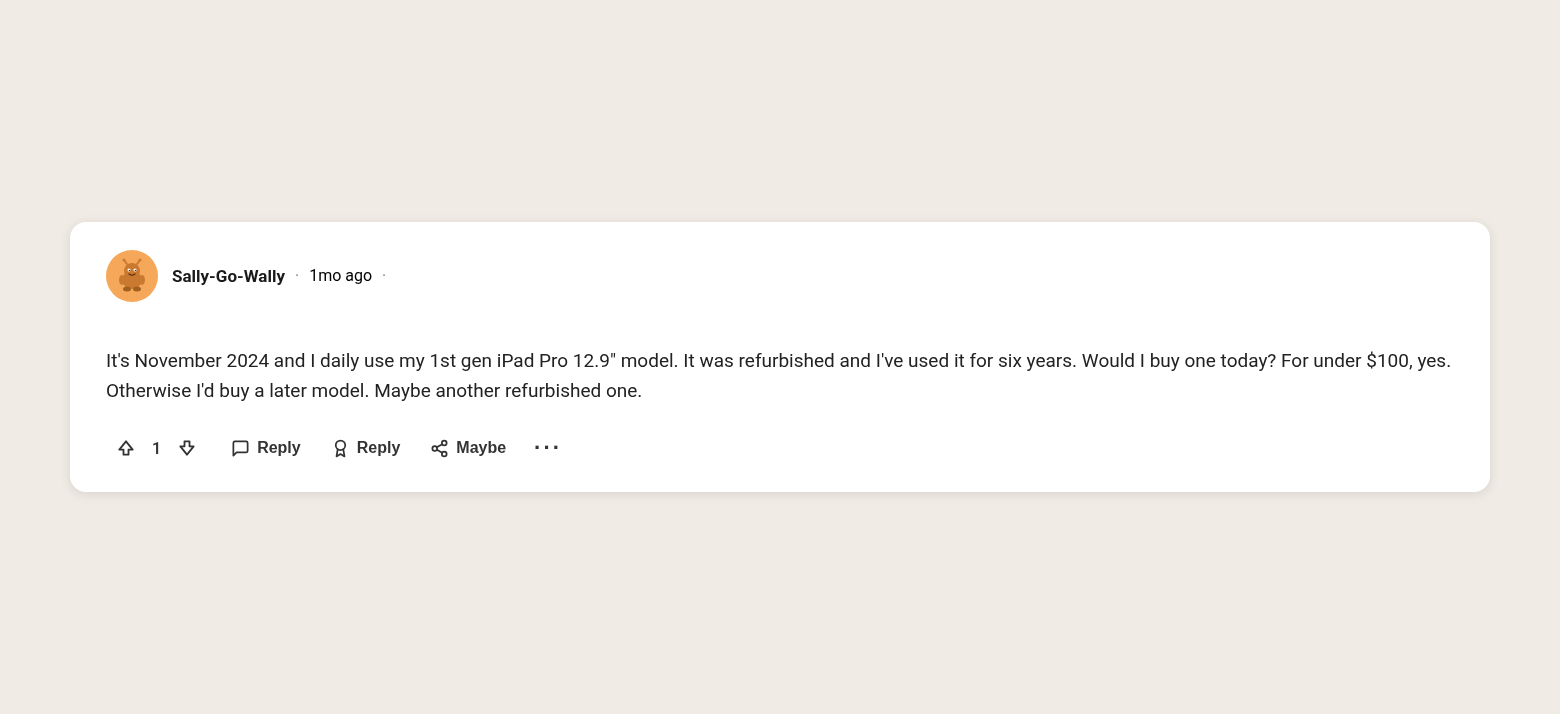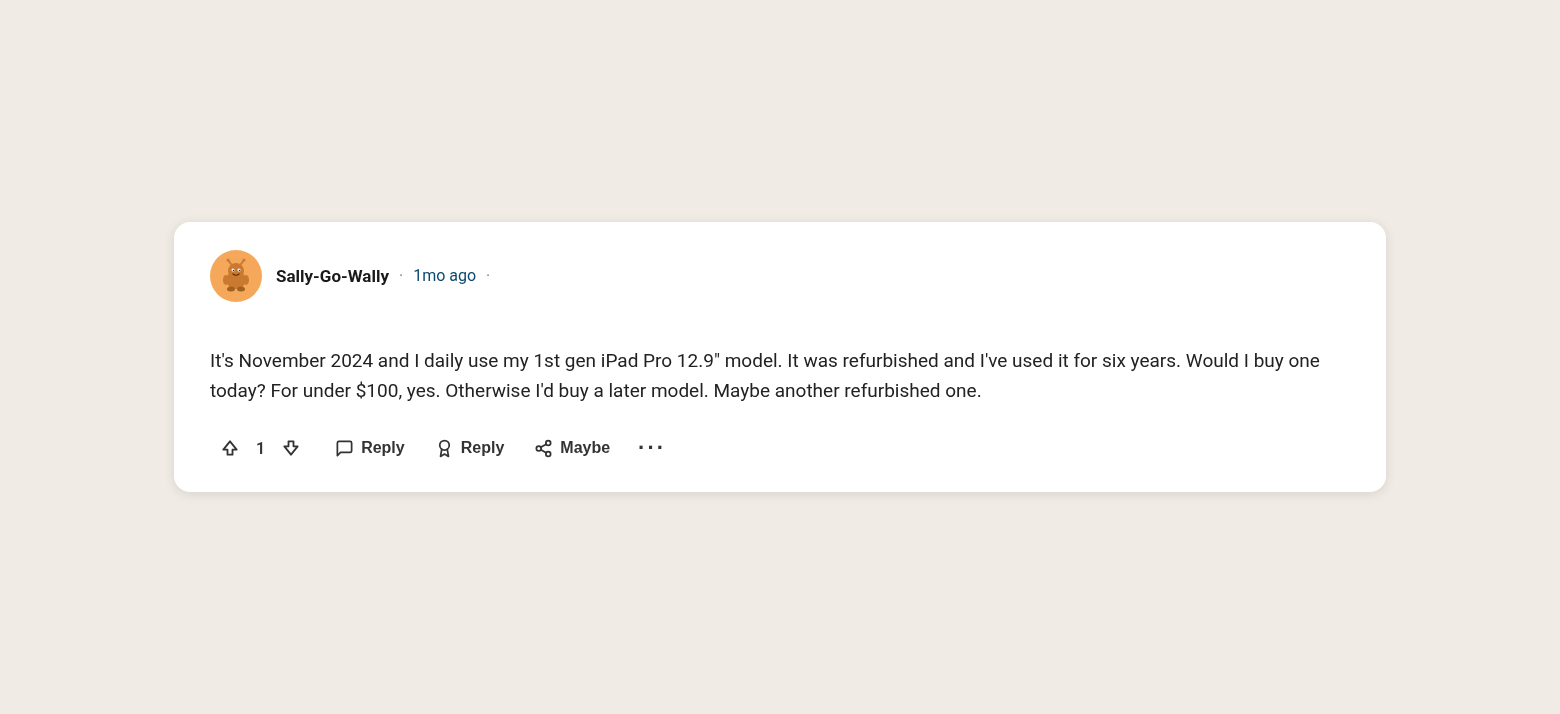--- a/index.html
+++ b/index.html
@@ -16,21 +16,21 @@
       align-items: center;
       justify-content: center;
       font-family: -apple-system, BlinkMacSystemFont, "Segoe UI", Roboto, Helvetica, Arial, sans-serif;
     }
 
     .comment-card {
       background: #ffffff;
       border-radius: 16px;
       box-shadow: 0 2px 12px rgba(0,0,0,0.10);
       padding: 28px 36px 24px 36px;
-      width: 1212px;
+      width: 1420px;
       max-width: 1420px;
     }
 
     .comment-header {
       display: flex;
       align-items: center;
       gap: 14px;
       margin-bottom: 18px;
     }
 
@@ -62,21 +62,21 @@
       font-size: 17px;
       color: #1a1a1a;
     }
 
     .meta-dot {
       color: #888;
       font-size: 16px;
     }
 
     .timestamp {
-      color: #0c4a6e;
+      color: #000000;
       font-size: 16px;
     }
 
     .comment-body {
       font-size: 19px;
       line-height: 1.6;
       color: #222;
       margin-bottom: 22px;
       padding-left: 0;
       margin-top: 44px;

